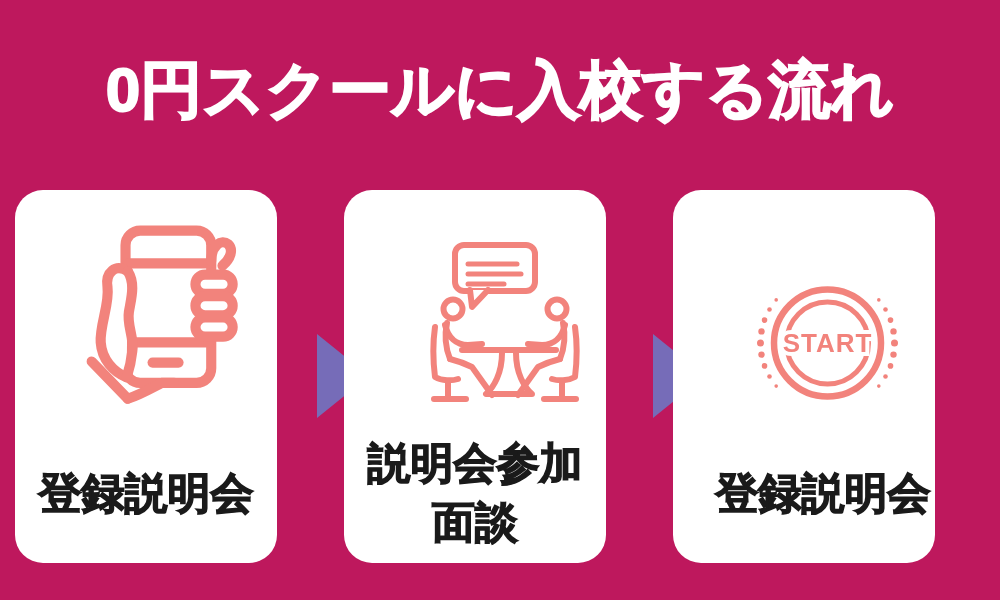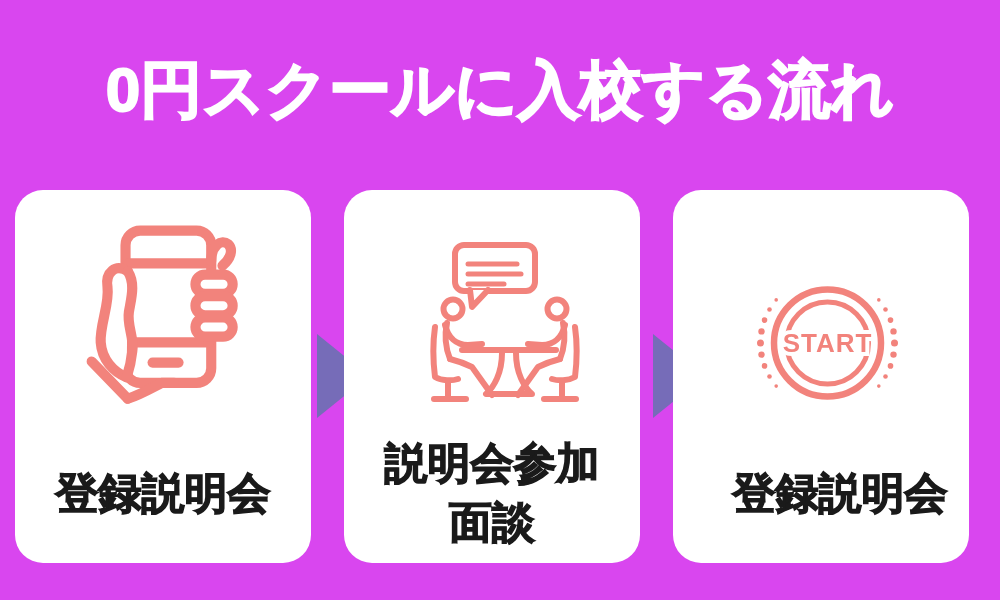--- a/index.html
+++ b/index.html
@@ -1,29 +1,29 @@
 <!DOCTYPE html>
 <html><head>
 <meta charset="utf-8">
 <style>
   html,body{margin:0;padding:0;}
   .stage{
     position:relative;width:1000px;height:600px;overflow:hidden;
-    background:#d946ef;
+    background:#be185d;
     font-family:"Liberation Sans","DejaVu Sans",sans-serif;
   }
   .title{
     position:absolute;top:56px;left:0;width:100%;margin:0;
     text-align:center;color:#FFFFFF;
     font-size:62px;font-weight:900;line-height:1.1;
     -webkit-text-stroke:2px #FFFFFF;
     letter-spacing:0px;
   }
   .card{
-    position:absolute;top:190px;width:296px;height:373px;
+    position:absolute;top:190px;width:262px;height:373px;
     background:#FFFFFF;border-radius:28px;
   }
   .card1{left:15px;text-decoration:underline;}
   .card2{left:344px;}
   .card3{left:673px;}
   .icon{position:absolute;}
   .icon1{left:71px;top:26px;}
   .icon2{left:80px;top:41px;}
   .icon3{left:82px;top:90px;}
   .caption{

